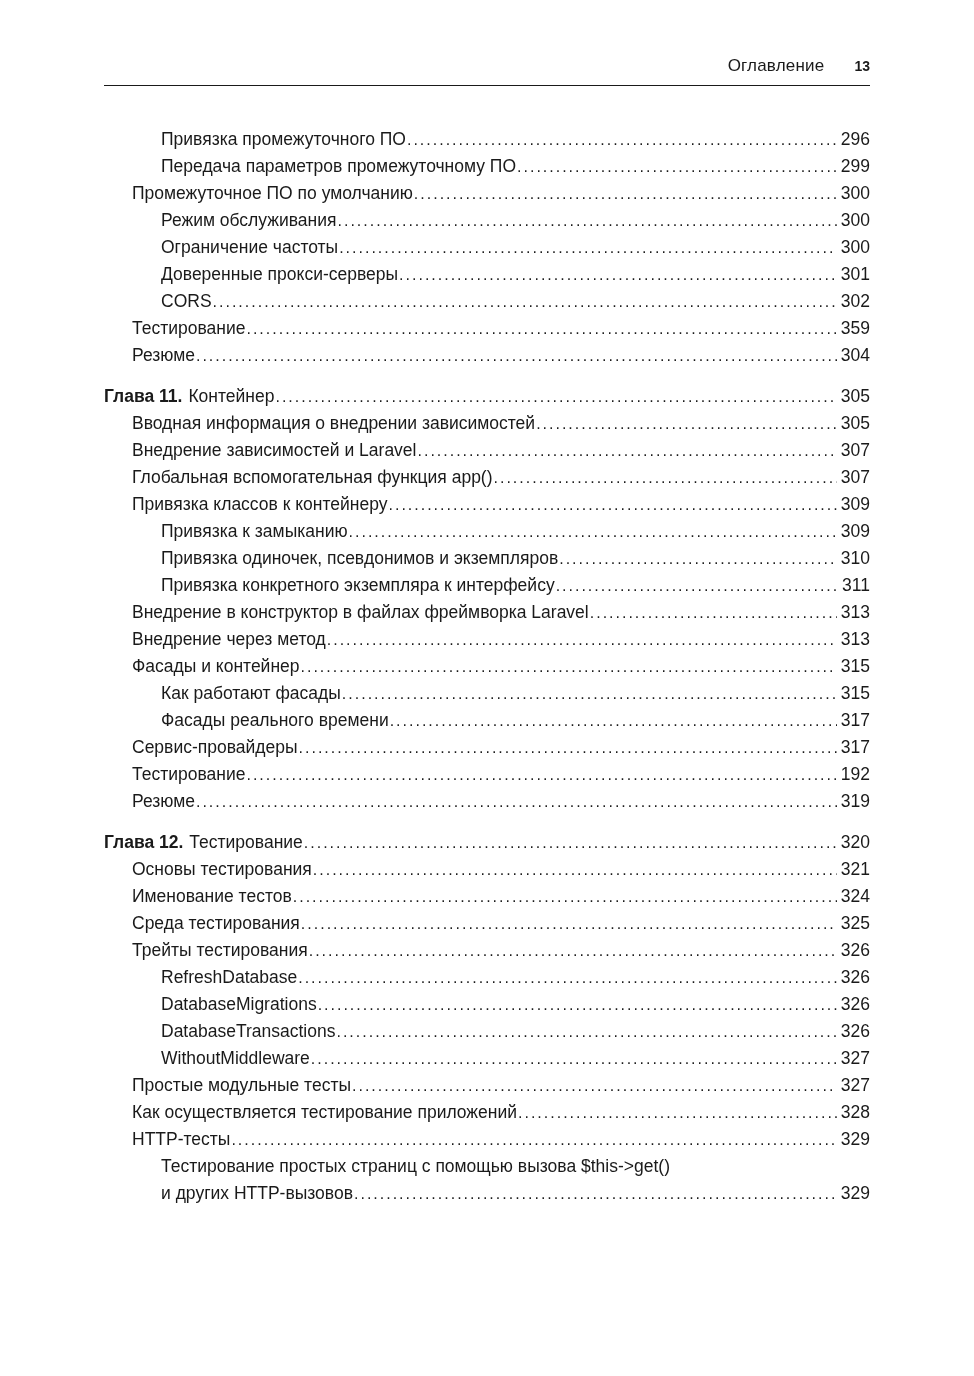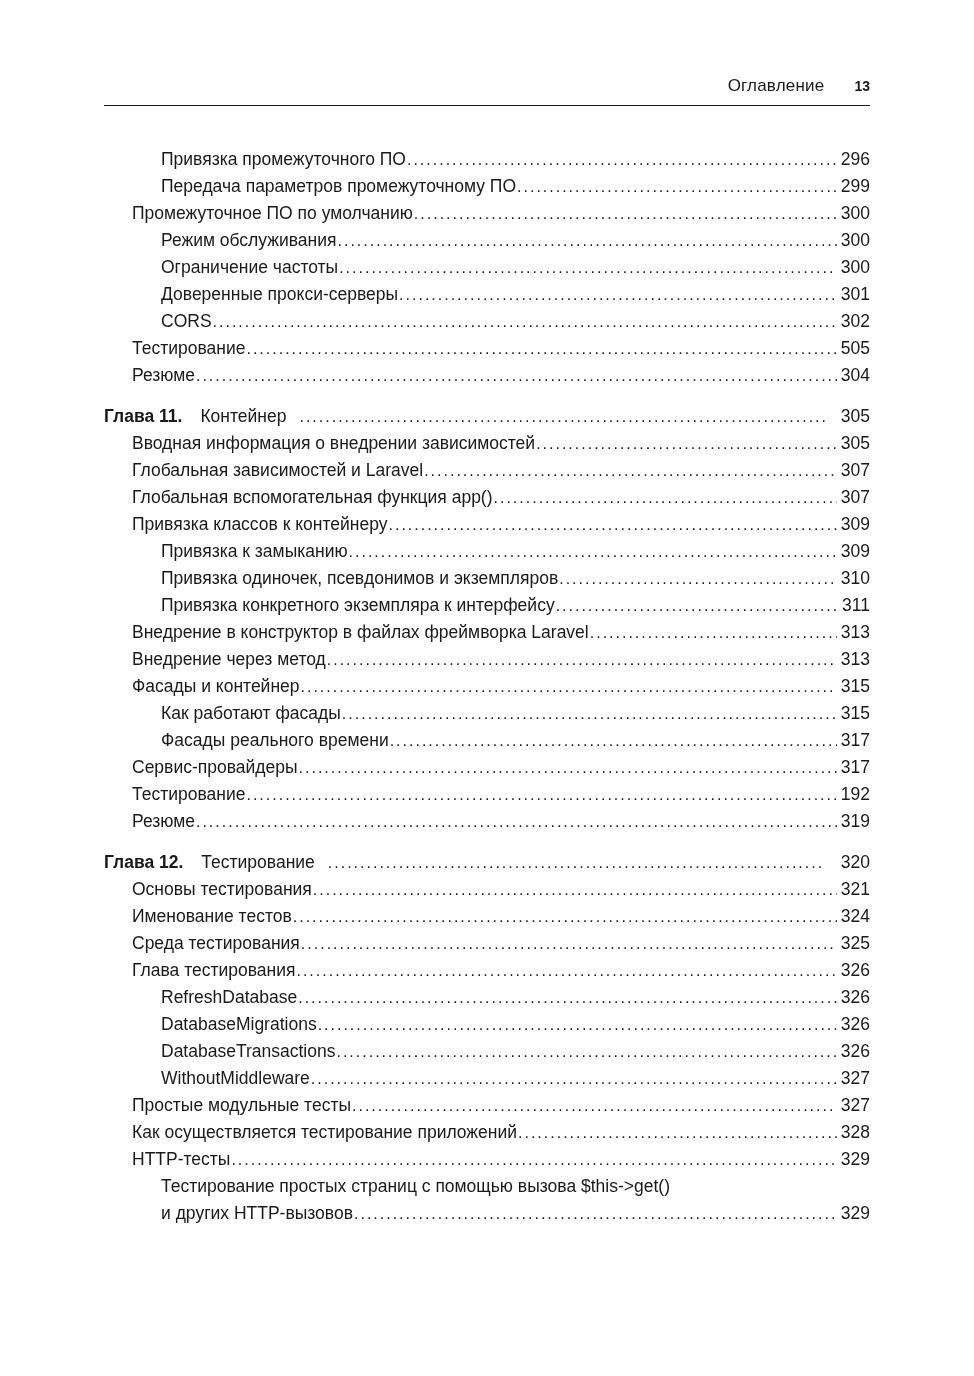--- a/index.html
+++ b/index.html
@@ -7,21 +7,21 @@
   body {
     width: 974px;
     height: 1376px;
     font-family: "Liberation Sans", "DejaVu Sans", sans-serif;
     color: #1a1a1a;
     overflow: hidden;
   }
   .page {
     width: 974px;
     height: 1376px;
-    padding: 76px 104px 0 104px;
+    padding: 56px 104px 0 104px;
   }
   .page-header {
     display: flex;
     justify-content: flex-end;
     align-items: baseline;
     gap: 30px;
     padding-bottom: 9px;
     border-bottom: 1.5px solid #1a1a1a;
   }
   .header-title {
@@ -37,21 +37,21 @@
   }
   .toc-row {
     display: flex;
     align-items: baseline;
     font-size: 17.5px;
     line-height: 27px;
     white-space: nowrap;
   }
   .toc-row.level-1 { padding-left: 28px; }
   .toc-row.level-2 { padding-left: 57px; }
-  .toc-row.space-before { margin-top: 14px; gap: 12px; }
+  .toc-row.space-before { margin-top: 14px; }
   .chapter-prefix {
     font-weight: 700;
     margin-right: 6px;
   }
   .toc-leader {
     flex: 1 1 auto;
     overflow: hidden;
     white-space: nowrap;
     margin: 0 4px 0 1px;
     min-width: 10px;
@@ -117,21 +117,21 @@
       <div class="toc-row level-2">
 
     <span class="toc-title">CORS</span>
     <span class="toc-leader"></span>
     <span class="toc-page-number">302</span>
   </div>
       <div class="toc-row level-1">
 
     <span class="toc-title">Тестирование</span>
     <span class="toc-leader"></span>
-    <span class="toc-page-number">505</span>
+    <span class="toc-page-number">359</span>
   </div>
       <div class="toc-row level-1">
 
     <span class="toc-title">Резюме</span>
     <span class="toc-leader"></span>
     <span class="toc-page-number">304</span>
   </div>
       <div class="toc-row level-0 space-before">
     <span class="chapter-prefix">Глава 11.</span>
     <span class="toc-title">Контейнер</span>
@@ -139,21 +139,21 @@
     <span class="toc-page-number">305</span>
   </div>
       <div class="toc-row level-1">
 
     <span class="toc-title">Вводная информация о внедрении зависимостей</span>
     <span class="toc-leader"></span>
     <span class="toc-page-number">305</span>
   </div>
       <div class="toc-row level-1">
 
-    <span class="toc-title">Глобальная зависимостей и Laravel</span>
+    <span class="toc-title">Внедрение зависимостей и Laravel</span>
     <span class="toc-leader"></span>
     <span class="toc-page-number">307</span>
   </div>
       <div class="toc-row level-1">
 
     <span class="toc-title">Глобальная вспомогательная функция app()</span>
     <span class="toc-leader"></span>
     <span class="toc-page-number">307</span>
   </div>
       <div class="toc-row level-1">
@@ -247,21 +247,21 @@
     <span class="toc-page-number">324</span>
   </div>
       <div class="toc-row level-1">
 
     <span class="toc-title">Среда тестирования</span>
     <span class="toc-leader"></span>
     <span class="toc-page-number">325</span>
   </div>
       <div class="toc-row level-1">
 
-    <span class="toc-title">Глава тестирования</span>
+    <span class="toc-title">Трейты тестирования</span>
     <span class="toc-leader"></span>
     <span class="toc-page-number">326</span>
   </div>
       <div class="toc-row level-2">
 
     <span class="toc-title">RefreshDatabase</span>
     <span class="toc-leader"></span>
     <span class="toc-page-number">326</span>
   </div>
       <div class="toc-row level-2">

